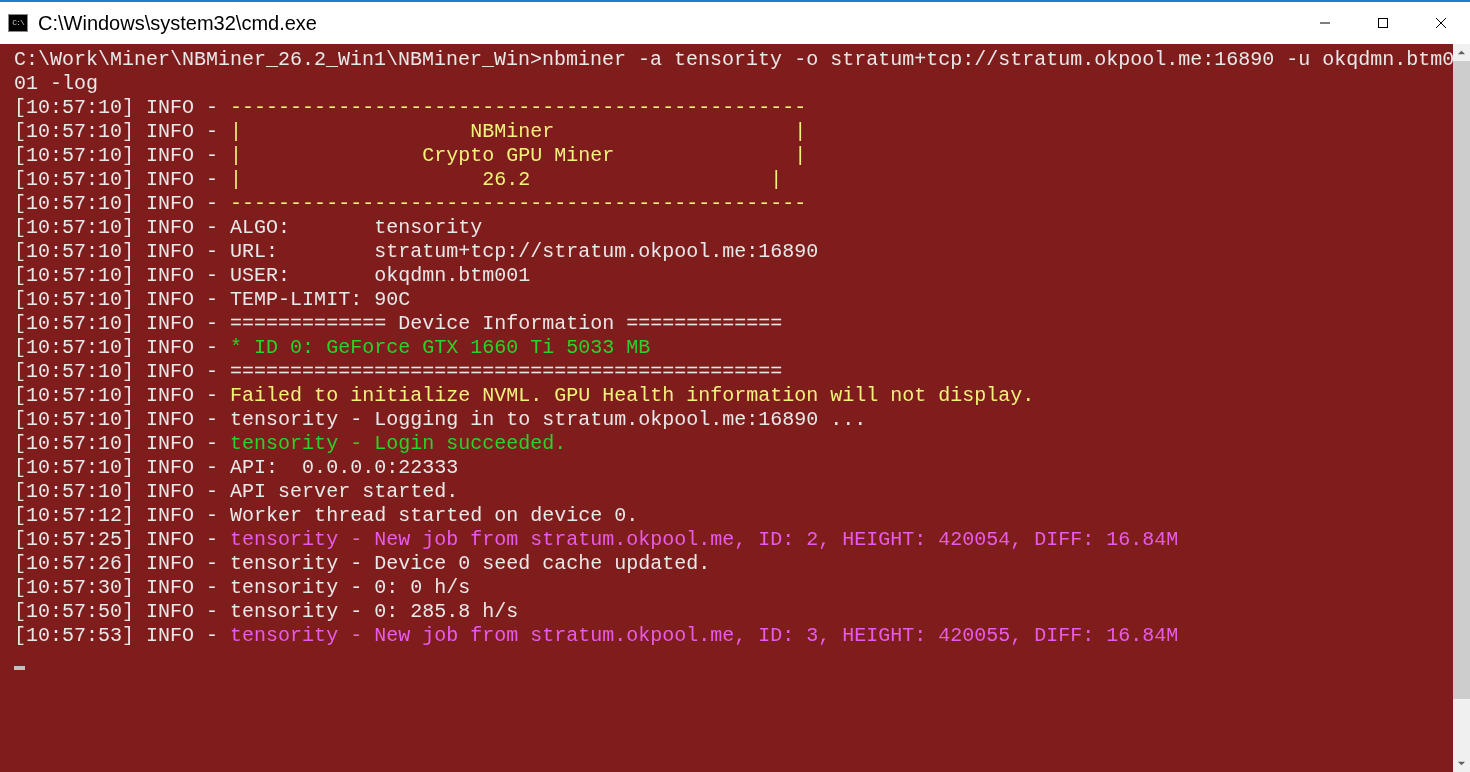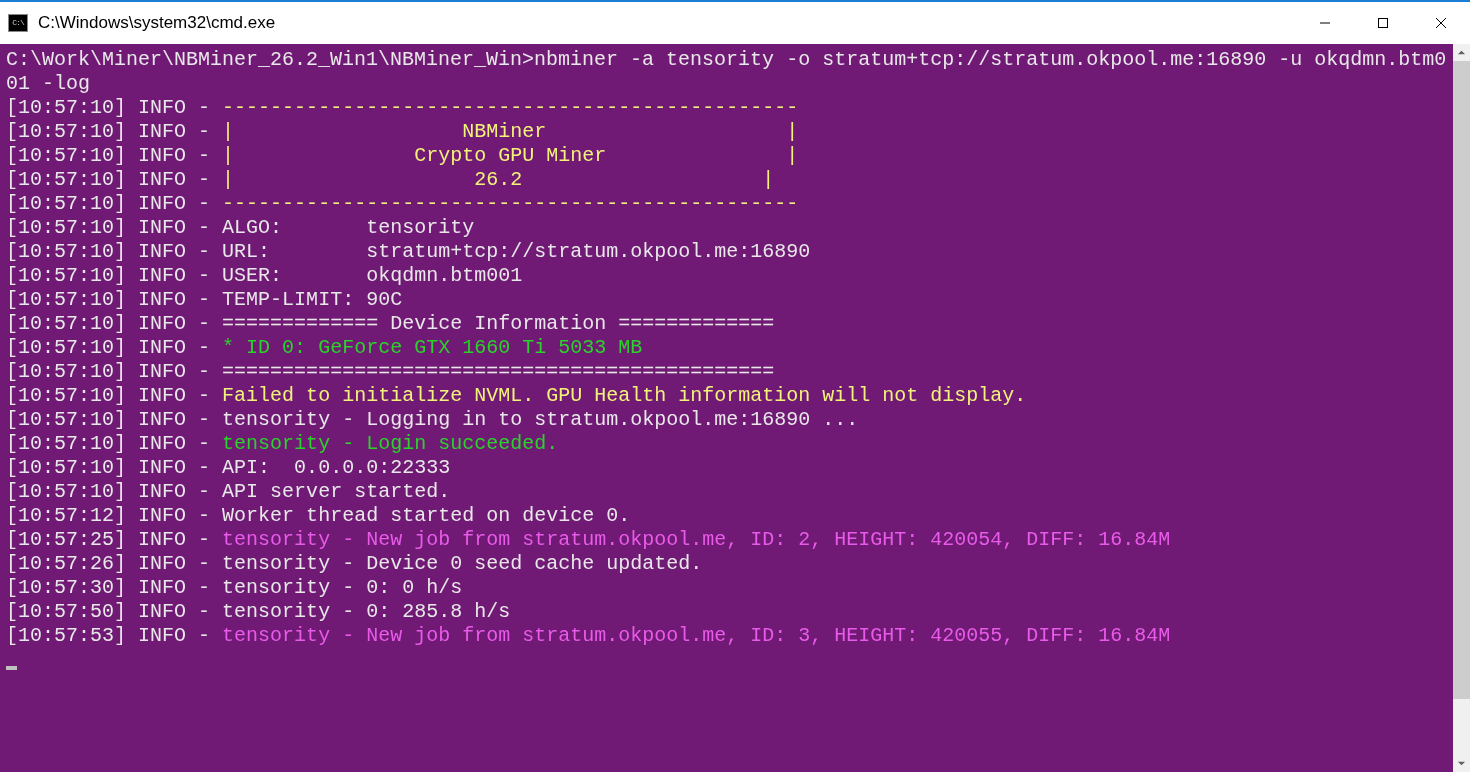--- a/index.html
+++ b/index.html
@@ -1,35 +1,35 @@
 <!DOCTYPE html>
 <html><head>
 <meta charset="utf-8">
 <style>
   * { margin: 0; padding: 0; box-sizing: border-box; }
   html, body { width: 1470px; height: 772px; overflow: hidden; font-family: "Segoe UI", Tahoma, sans-serif; background: #1a1a1a; }
   .window { width: 1470px; height: 772px; background: #fff; display: flex; flex-direction: column; border-top: 2px solid #1a7fd4; }
   .titlebar { height: 42px; background: #ffffff; display: flex; align-items: center; padding-left: 8px; }
   .title-icon { width: 20px; height: 18px; background: #000; border: 1px solid #888; margin-right: 10px; display:flex; align-items:center; justify-content:center;}
   .title-icon span{ color:#ccc; font-size:8px; font-family: "Courier New", monospace; line-height:8px; letter-spacing:-1px;}
-  .title-text { font-size: 17px; color: #000; flex: 0 0 auto; }
+  .title-text { font-size: 20px; color: #000; flex: 0 0 auto; }
   .title-spacer { flex: 1 1 auto; }
   .win-controls { display: flex; height: 100%; }
   .win-btn { width: 58px; height: 100%; display: flex; align-items: center; justify-content: center; color: #000; background: #fff; }
   .win-btn svg { width: 12px; height: 12px; stroke: currentColor; stroke-width: 1; fill: none; }
 
   .client { flex: 1 1 auto; display: flex; background: #000; min-height: 0; }
   .terminal {
     flex: 1 1 auto;
-    background: #701a75;
+    background: #7f1d1d;
     color: #c0c0c0;
     font-family: "SimSun","NSimSun","MS Gothic","Courier New",monospace;
     font-size: 20px;
     line-height: 24px;
-    padding: 4px 0 4px 6px;
+    padding: 4px 0 4px 14px;
     white-space: pre;
     overflow: hidden;
     letter-spacing: 0px;
   }
   .scrollbar { width: 17px; background: #f0f0f0; display: flex; flex-direction: column; }
   .sb-btn { height: 17px; background: #f0f0f0; display:flex; align-items:center; justify-content:center;}
   .sb-btn svg{ width:9px; height:9px; fill:#606060;}
   .sb-track { flex: 1 1 auto; background: #f0f0f0; position: relative; }
   .sb-thumb { position: absolute; left: 0; right: 0; top: 0; height: 92%; background: #cdcdcd; }
 

